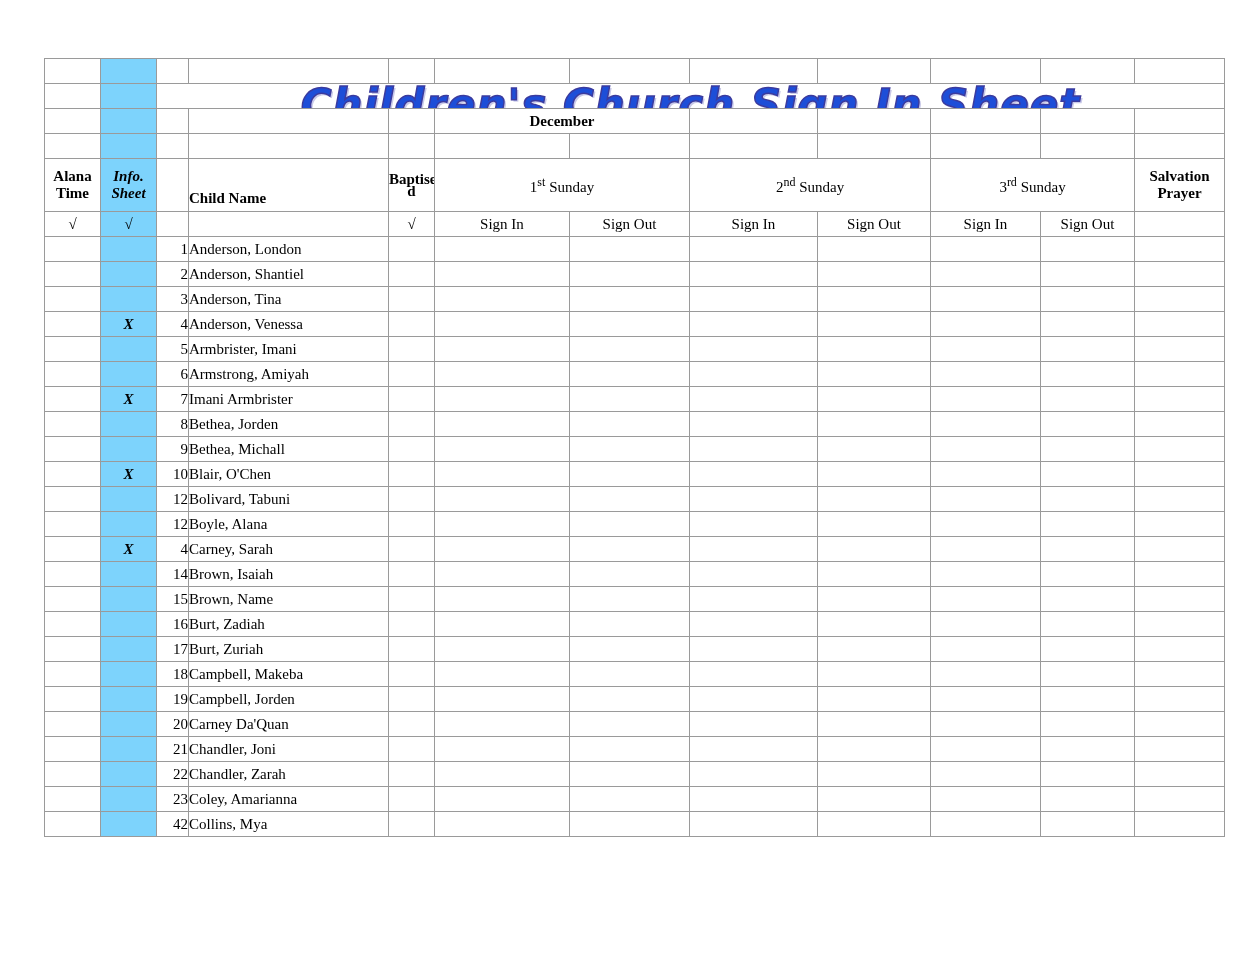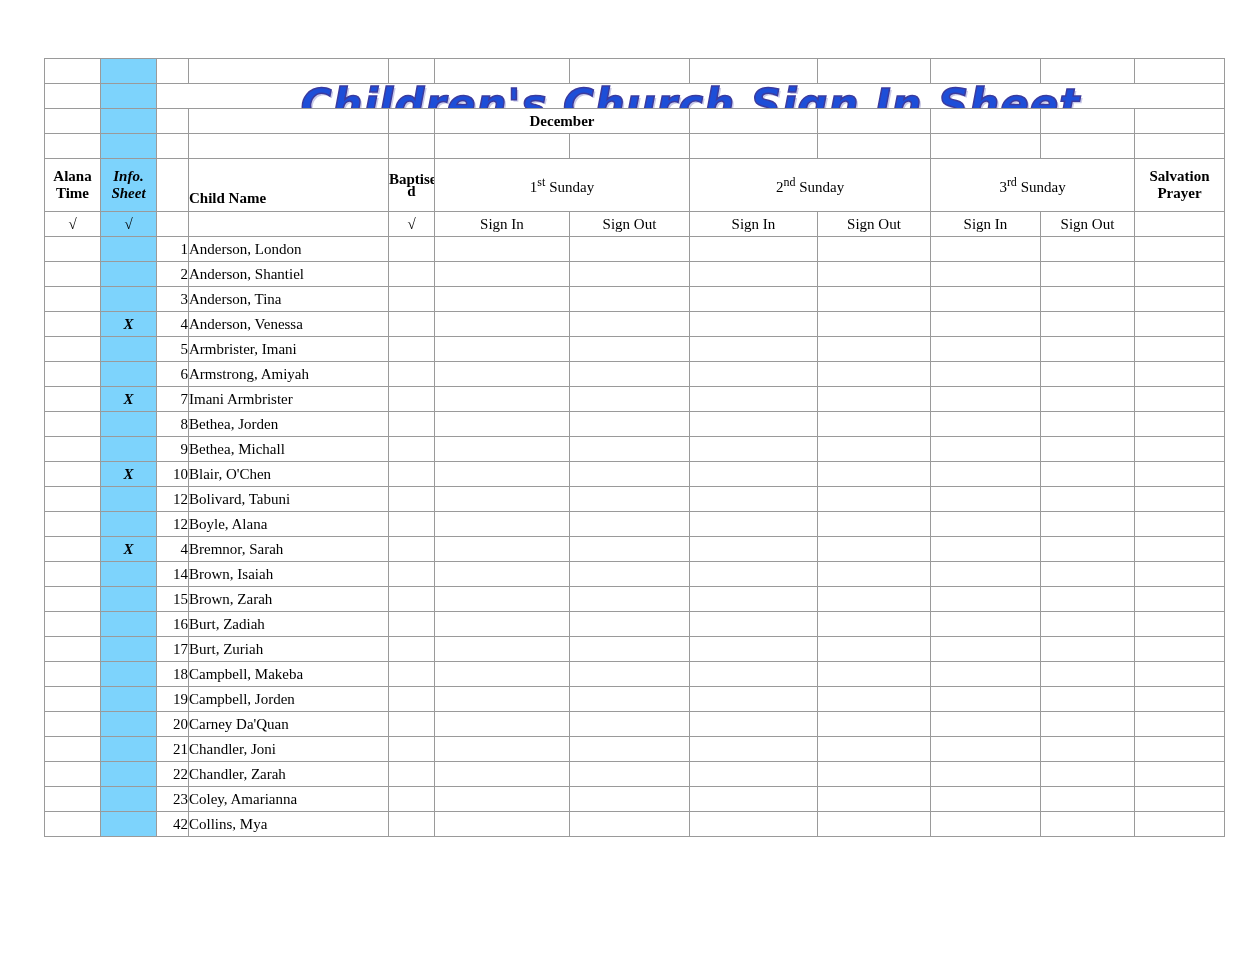--- a/index.html
+++ b/index.html
@@ -409,21 +409,21 @@
           <td></td>
           <td></td>
           <td></td>
           <td></td>
           <td></td>
         </tr>
         <tr>
           <td></td>
           <td class="yellow xmark">X</td>
           <td class="rownum">4</td>
-          <td class="rowname">Bremnor, Sarah</td>
+          <td class="rowname">Carney, Sarah</td>
           <td></td>
           <td></td>
           <td></td>
           <td></td>
           <td></td>
           <td></td>
           <td></td>
           <td></td>
         </tr>
         <tr>
@@ -437,21 +437,21 @@
           <td></td>
           <td></td>
           <td></td>
           <td></td>
           <td></td>
         </tr>
         <tr>
           <td></td>
           <td class="yellow xmark"></td>
           <td class="rownum">15</td>
-          <td class="rowname">Brown, Zarah</td>
+          <td class="rowname">Brown, Name</td>
           <td></td>
           <td></td>
           <td></td>
           <td></td>
           <td></td>
           <td></td>
           <td></td>
           <td></td>
         </tr>
         <tr>

